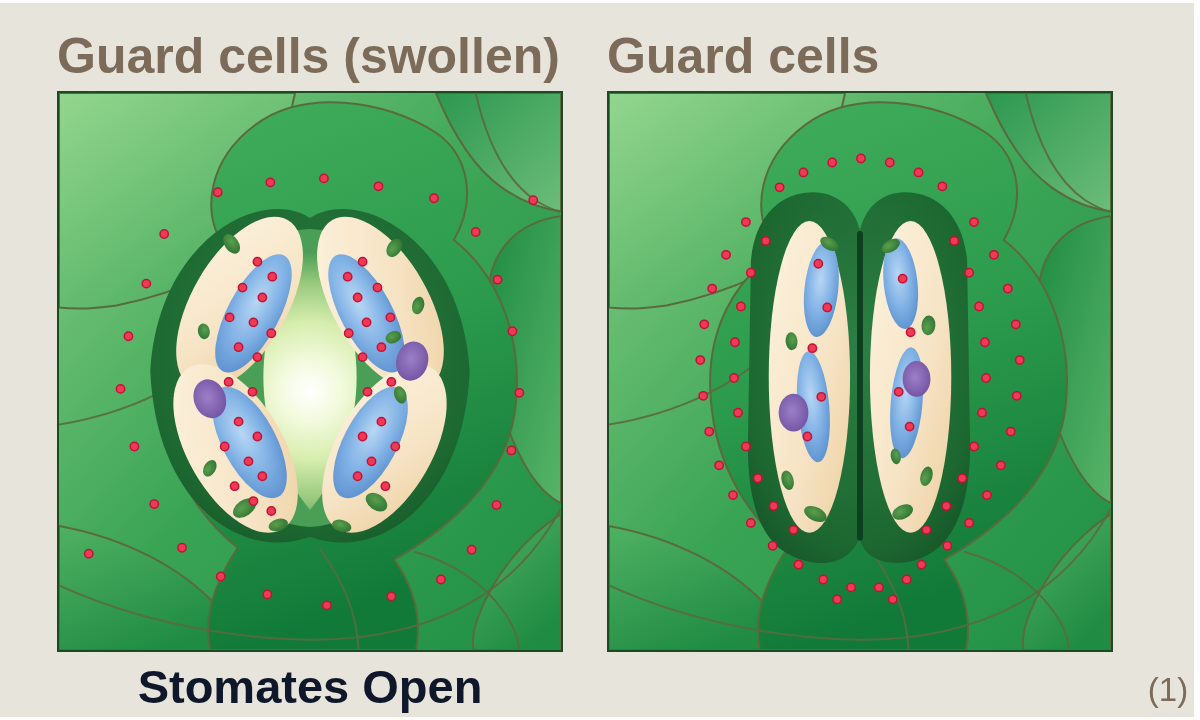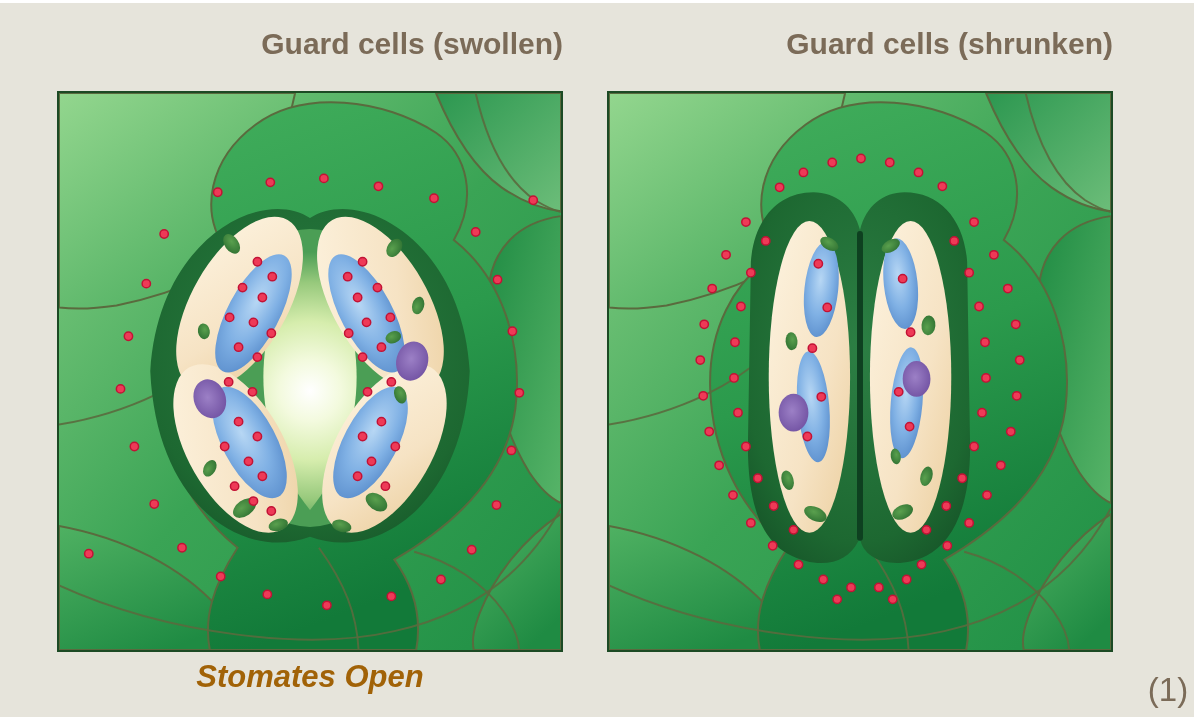--- a/index.html
+++ b/index.html
@@ -2,31 +2,31 @@
 <html><head>
 <meta charset="utf-8">
 <style>
   html,body{margin:0;padding:0;}
   body{
     width:1200px;height:720px;position:relative;overflow:hidden;
     background:#ffffff;font-family:"Liberation Sans","DejaVu Sans",sans-serif;
   }
   .canvas{position:absolute;left:0;top:3px;width:1194px;height:714px;background:#e6e4db;}
   .panel-title{
-    position:absolute;width:506px;top:24px;text-align:right;
-    font-size:30px;font-weight:bold;color:#7b6b58;letter-spacing:0px;
+    position:absolute;width:506px;top:24px;text-align:left;
+    font-size:50px;font-weight:bold;color:#7b6b58;letter-spacing:0px;
   }
   .panel{
     position:absolute;top:88px;width:506px;height:561px;
     border:2px solid #1c4a24;box-sizing:border-box;background:#2f9e4e;
   }
   .panel svg{display:block;width:502px;height:557px;}
   .panel-caption{
     position:absolute;width:506px;top:656px;text-align:center;
-    font-size:31px;font-weight:bold;color:#a16207;font-style:italic;
+    font-size:47px;font-weight:bold;color:#0f172a;
   }
   .citation{
     position:absolute;left:1140px;top:668px;width:56px;text-align:center;
     font-size:33px;color:#7b6b58;
   }
   .cell-line{fill:none;stroke:#5a6a3e;stroke-width:2;opacity:0.9;}
   .cell-blob{stroke:#5a6a3e;stroke-width:2;}
   .ion{stroke:#c21235;stroke-width:1.5;}
   .chloro{stroke:none;}
 </style>

